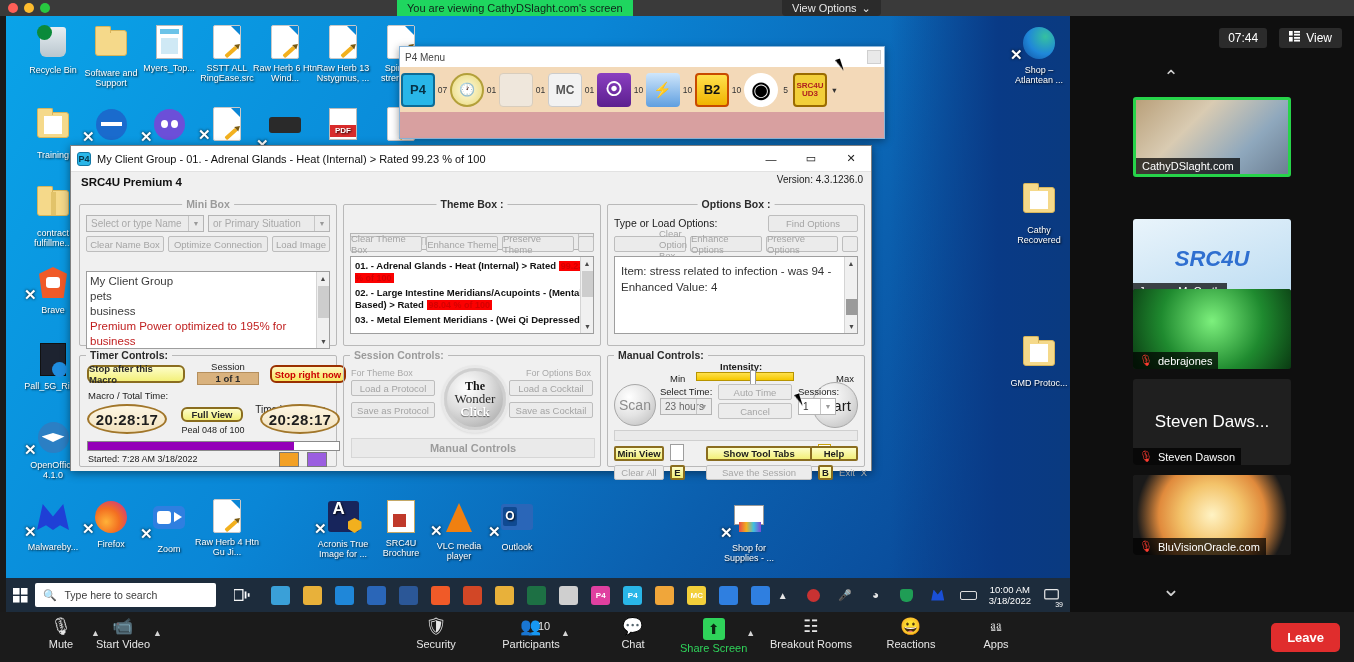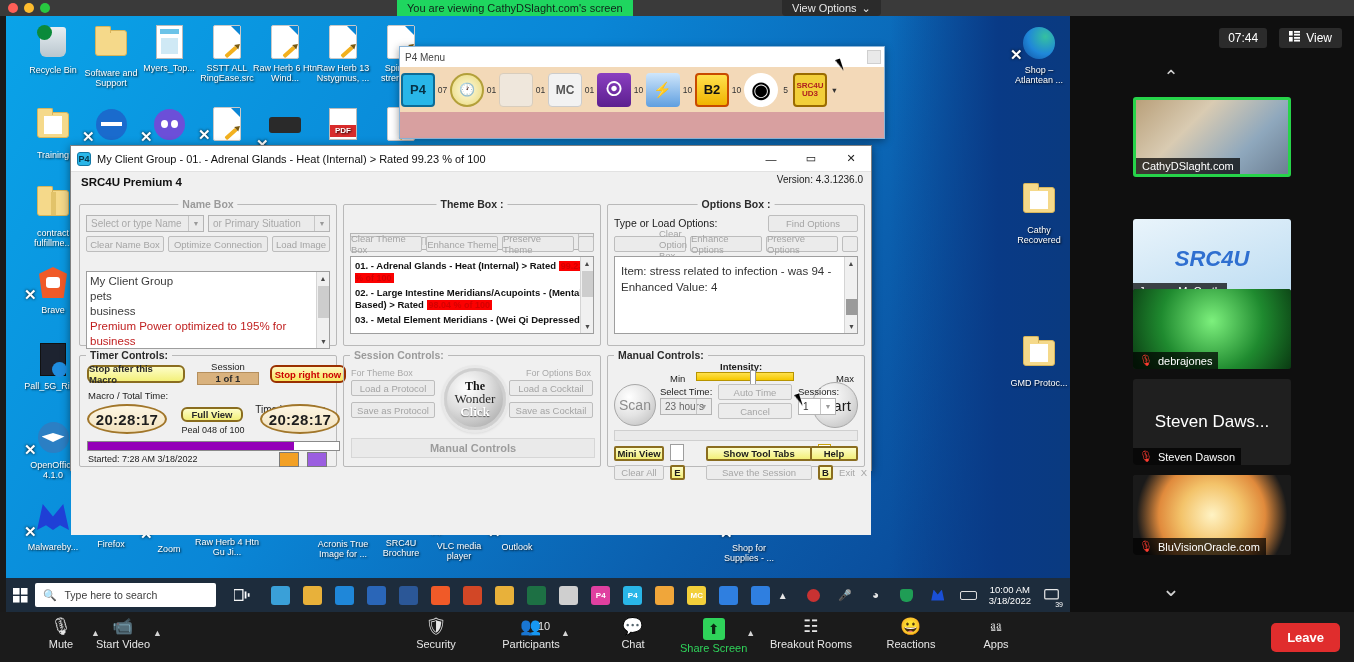--- a/index.html
+++ b/index.html
@@ -539,26 +539,26 @@
       <div class="win-title">
         <span class="p4badge">P4</span>
         <span>My Client Group - 01. - Adrenal Glands - Heat (Internal) &gt; Rated  99.23 % of 100</span>
         <span class="wbtns">
           <span class="wbtn">—</span>
           <span class="wbtn">▭</span>
           <span class="wbtn close">✕</span>
         </span>
       </div>
 
-      <div class="win-body" style="height:363px;">
+      <div class="win-body" style="height:299px;">
         <div class="app-title">SRC4U Premium 4</div>
         <div class="ver">Version: 4.3.1236.0</div>
 
         <div class="grp" style="left:8px; top:32px; width:258px; height:142px;">
-          <div class="grp-lab dim ctr">Name Box</div>
+          <div class="grp-lab dim ctr">Mini Box</div>
           <div class="combo" style="position:absolute; left:6px; top:10px; width:118px;">
             <span>Select or type Name</span>
             <span class="arw">▼</span>
           </div>
           <div class="combo" style="position:absolute; left:128px; top:10px; width:122px;">
             <span>or Primary Situation</span>
             <span class="arw">▼</span>
           </div>
           <div class="gbtn" style="position:absolute; left:6px; top:31px; width:78px;">Clear Name Box</div>
           <div class="gbtn" style="position:absolute; left:88px; top:31px; width:100px;">Optimize Connection</div>

